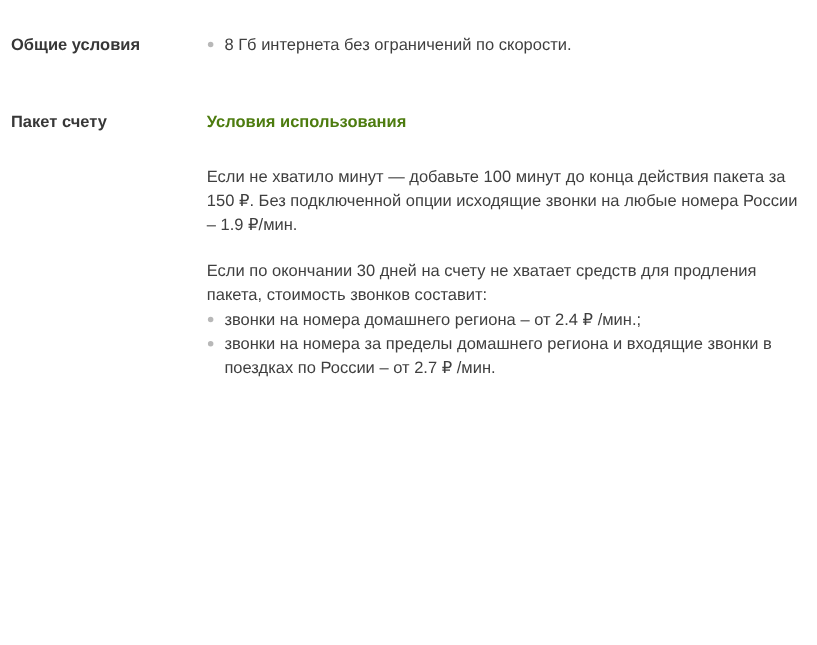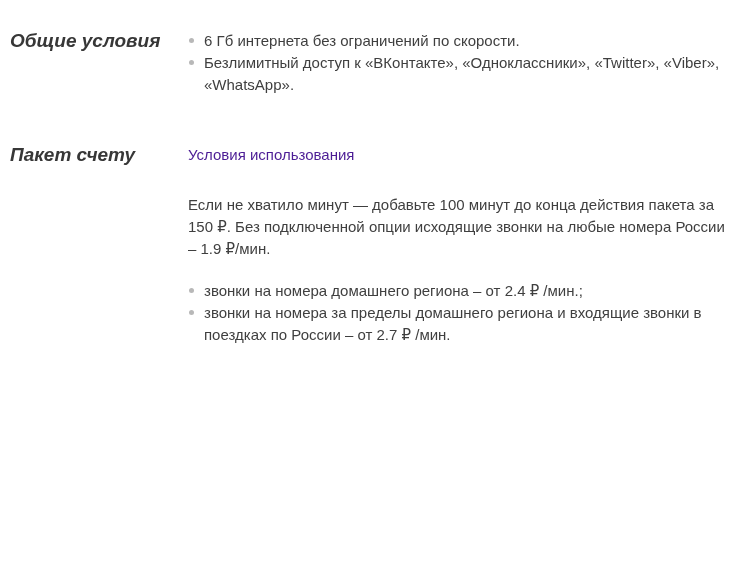--- a/index.html
+++ b/index.html
@@ -25,31 +25,30 @@
   .section-row {
     display: grid;
     grid-template-columns: 178px 549px;
     align-items: start;
   }
   .section-row.first {
     margin-bottom: 48px;
   }
   .section-label {
     margin: 0;
-    font-size: 19px;
+    font-size: 15px;
     line-height: 22px;
     font-weight: bold;
     color: #373737;
-    font-style: italic;
   }
   .content p {
     margin: 0;
   }
   .p-intro   { margin-bottom: 24px !important; }
-  .p-sub     { margin-bottom: 28px !important; color: #4c1d95; }
+  .p-sub     { margin-bottom: 28px !important; color: #4d7c0f; font-weight: bold; }
   .p-option  { margin-bottom: 20px !important; }
   .p-renewal { margin-bottom: 0 !important; }
   ul.bullets {
     list-style: none;
     margin: 0;
     padding: 0;
   }
   ul.bullets li {
     position: relative;
     padding-left: 16px;
@@ -67,31 +66,31 @@
 </style>
 </head>
 <body>
 
 <div class="page">
 
   <section class="section-row first">
     <h3 class="section-label">Общие условия</h3>
     <div class="content">
       <ul class="bullets">
-        <li>6 Гб интернета без ограничений по скорости.</li>
-        <li>Безлимитный доступ к «ВКонтакте», «Одноклассники», «Twitter», «Viber», «WhatsApp».</li>
+        <li>8 Гб интернета без ограничений по скорости.</li>
       </ul>
     </div>
   </section>
 
   <section class="section-row">
     <h3 class="section-label">Пакет счету</h3>
     <div class="content">
       <p class="p-sub">Условия использования</p>
       <p class="p-option">Если не хватило минут — добавьте 100 минут до конца действия пакета за 150 ₽. Без подключенной опции исходящие звонки на любые номера России – 1.9 ₽/мин.</p>
+      <p class="p-renewal">Если по окончании 30 дней на счету не хватает средств для продления пакета, стоимость звонков составит:</p>
       <ul class="bullets">
         <li>звонки на номера домашнего региона – от 2.4 ₽ /мин.;</li>
         <li>звонки на номера за пределы домашнего региона и входящие звонки в поездках по России – от 2.7 ₽ /мин.</li>
       </ul>
     </div>
   </section>
 
 </div>
 
 </body></html>

